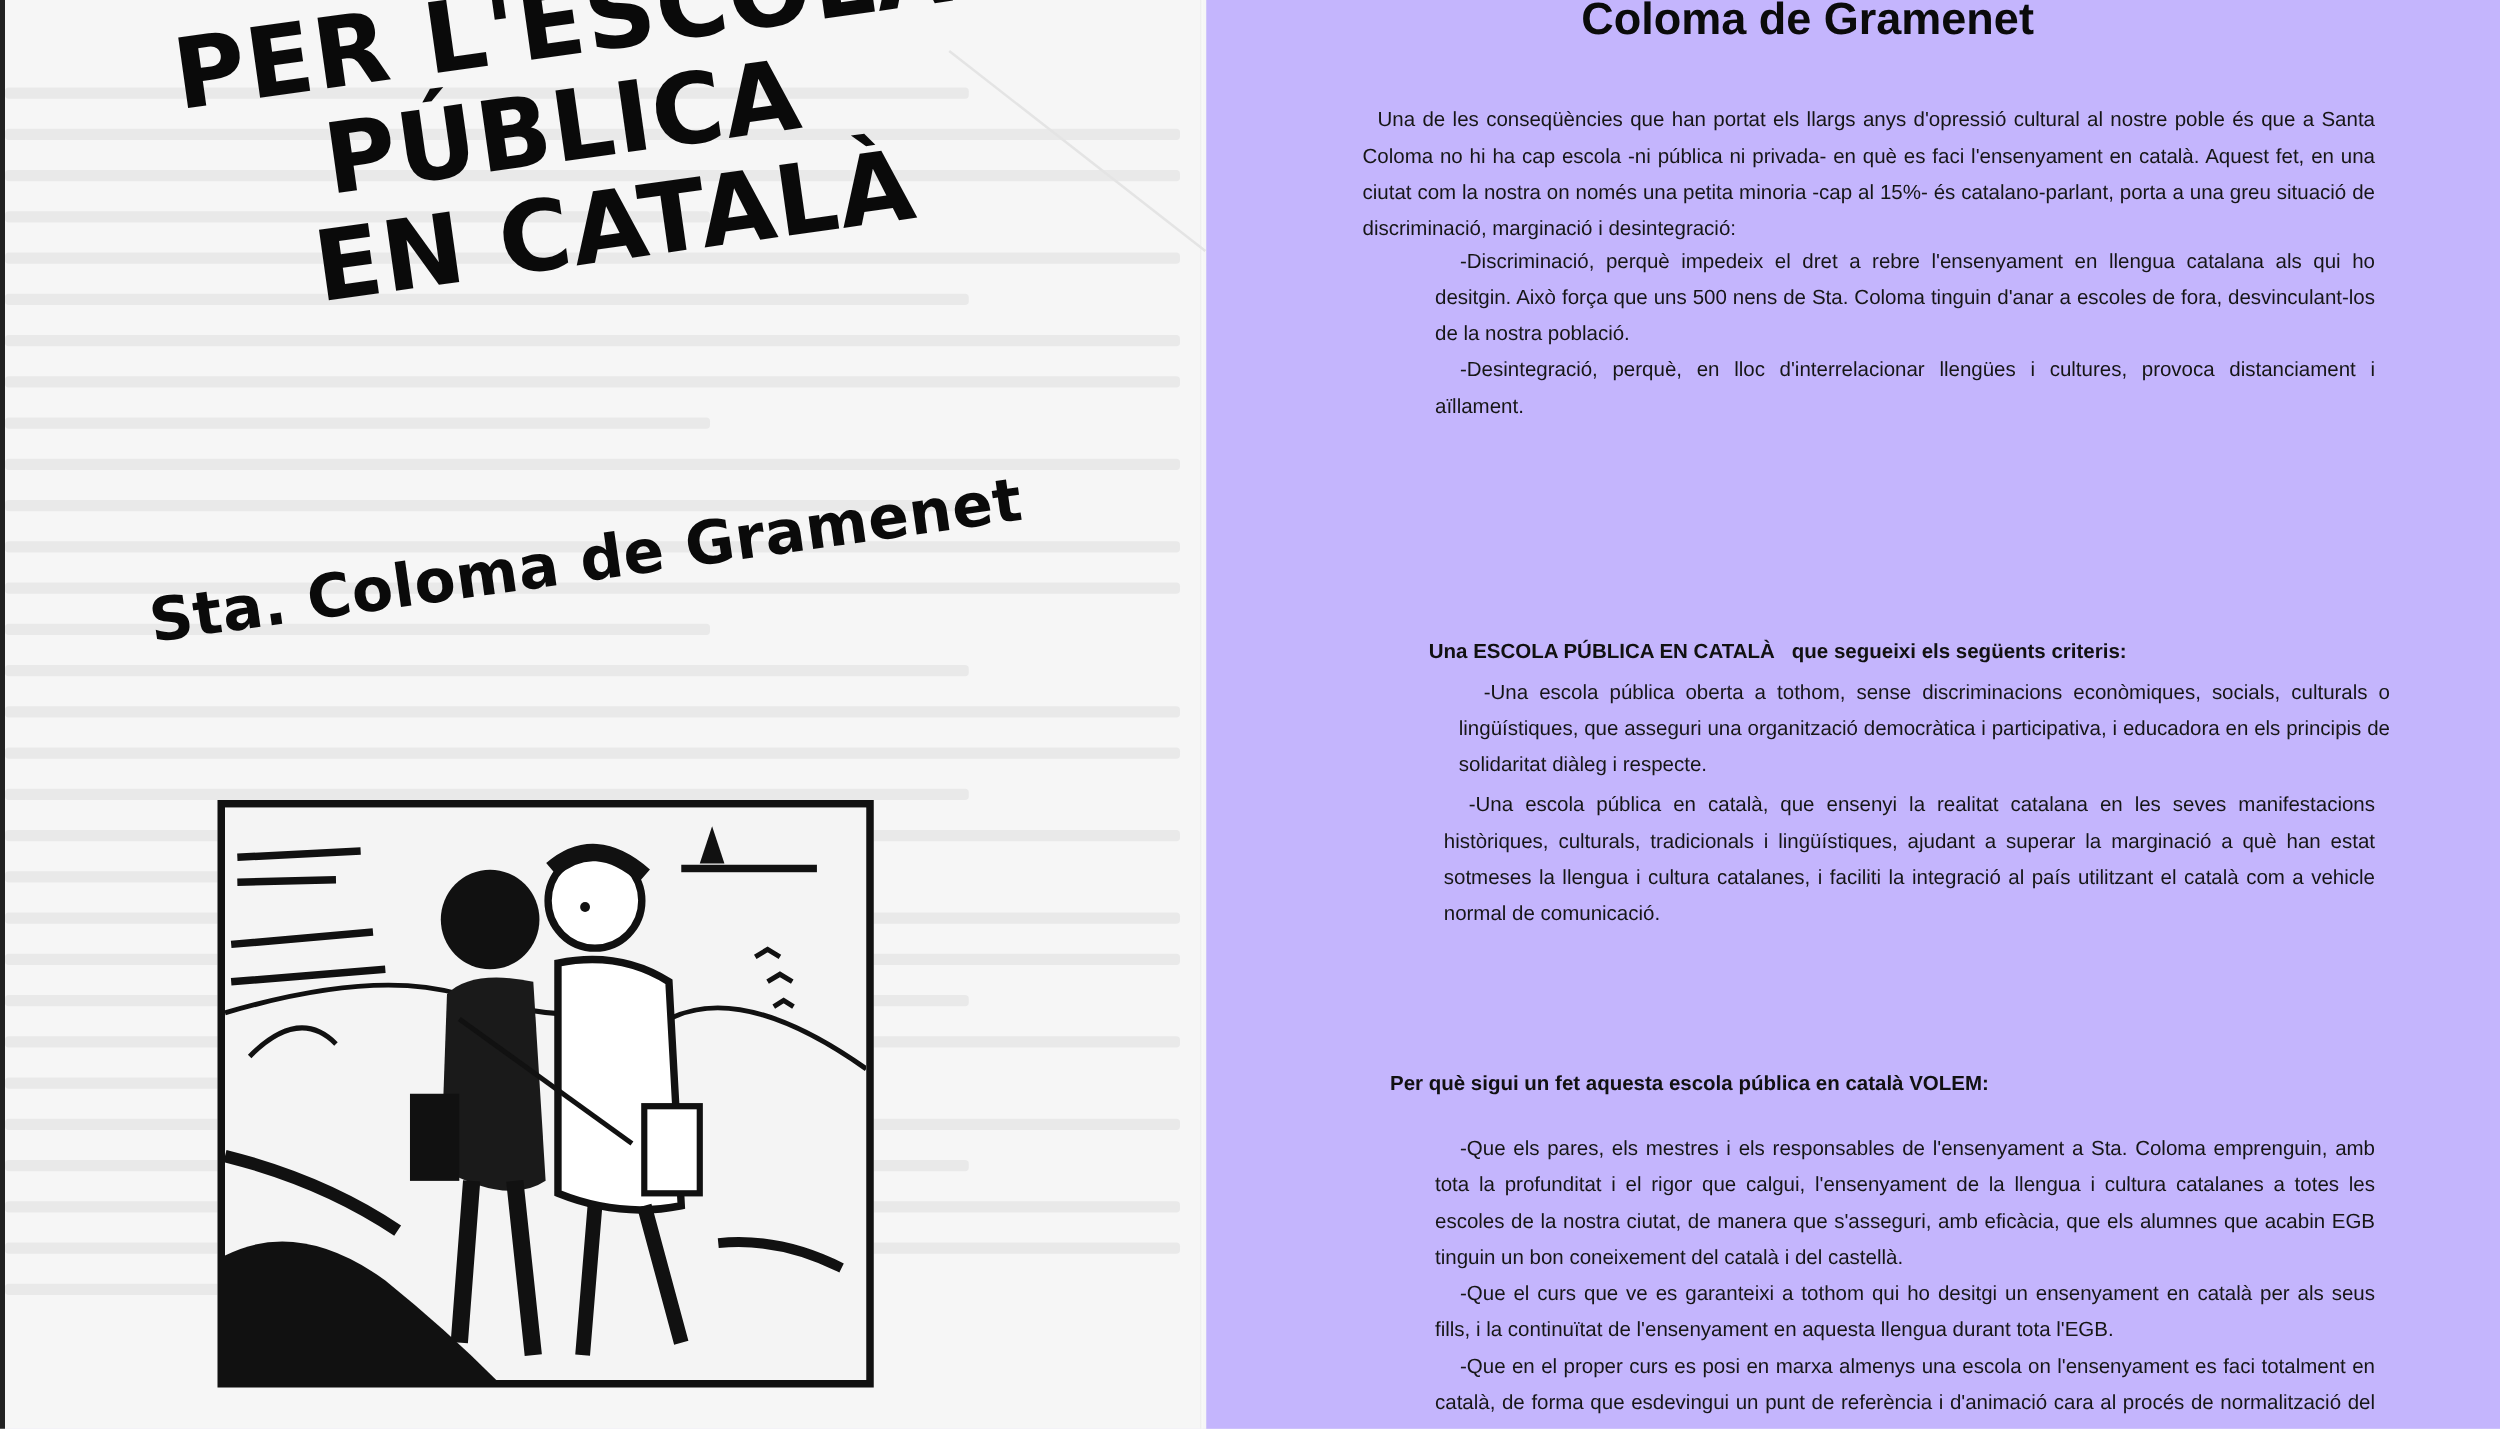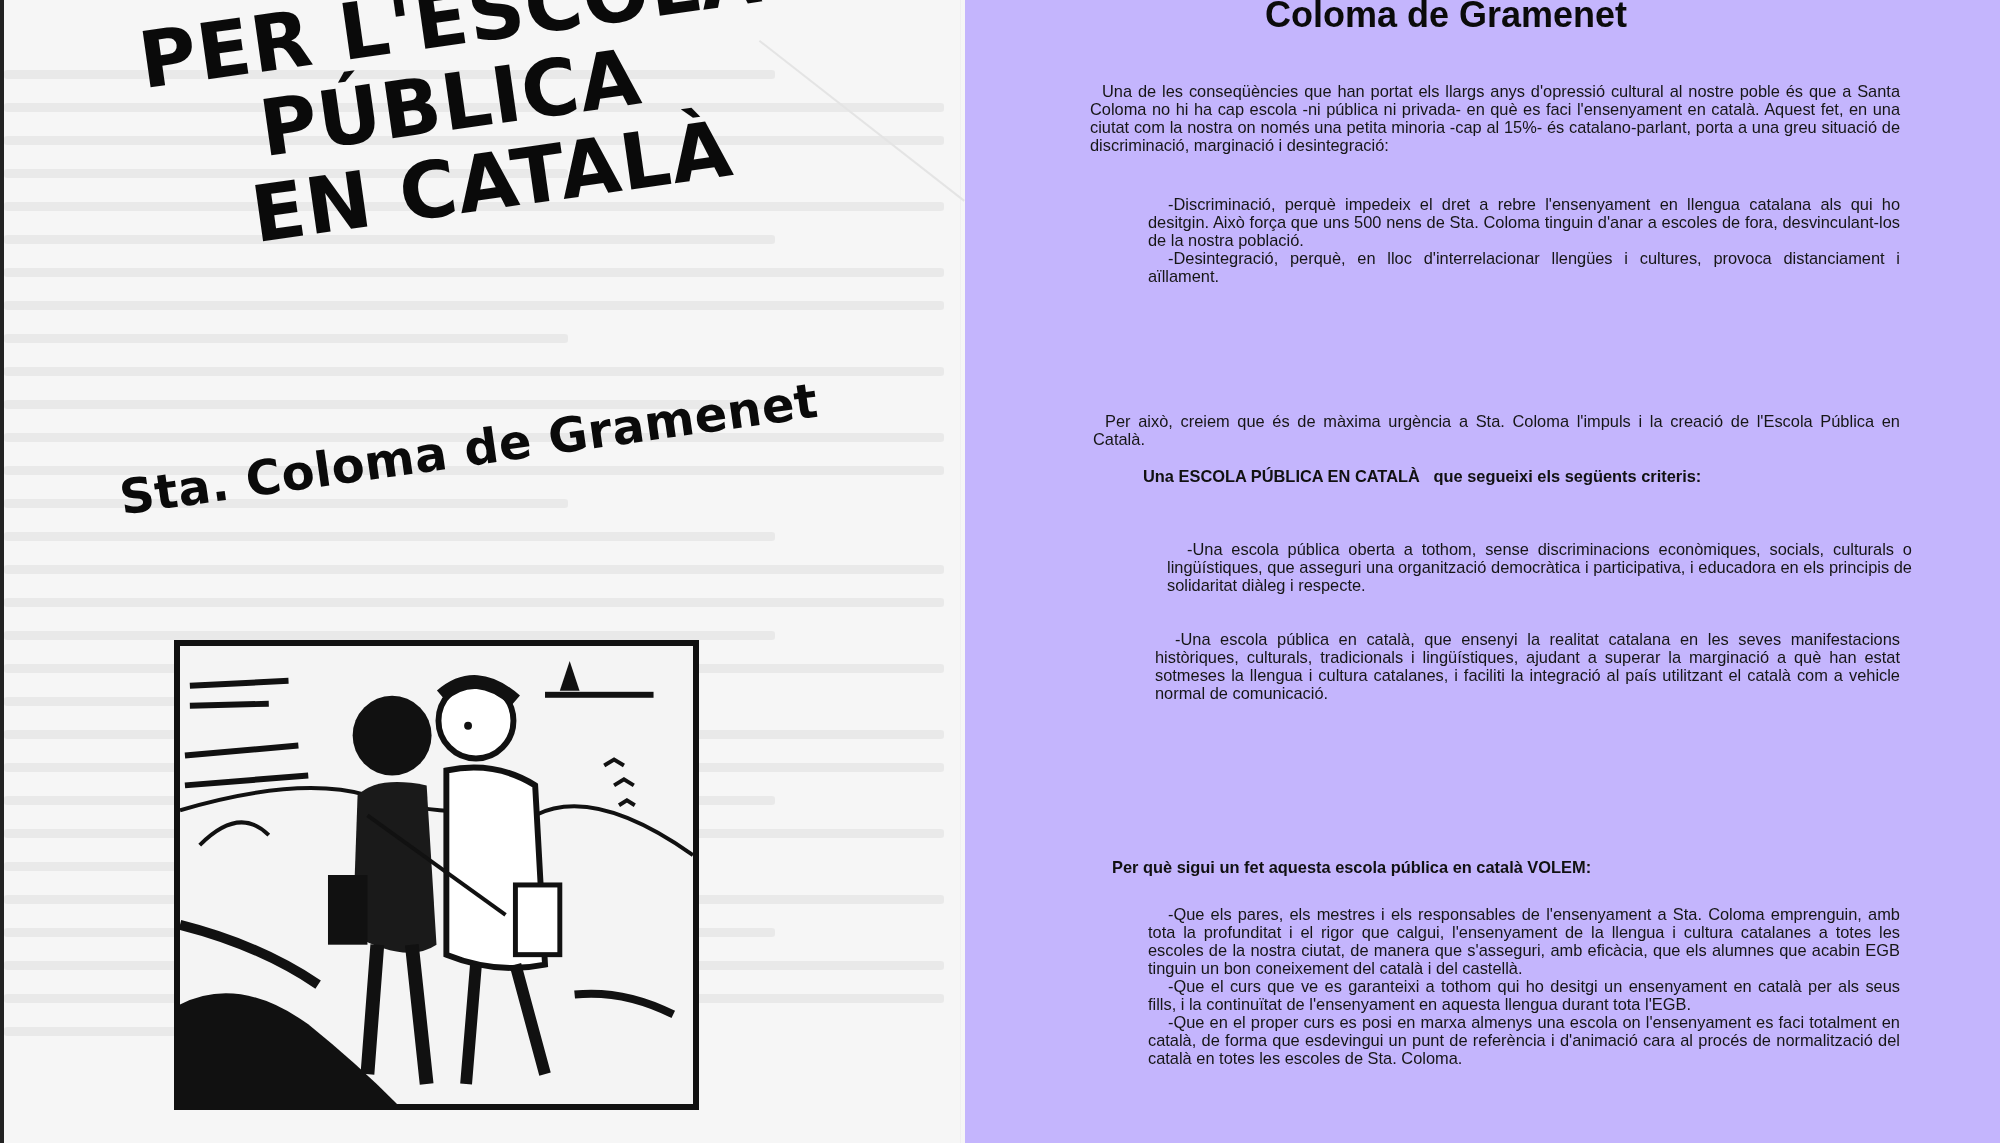--- a/index.html
+++ b/index.html
@@ -69,21 +69,21 @@
     overflow: hidden;
   }
   .illustration svg { width: 100%; height: 100%; display: block; }
 
   .rp-title {
     position: absolute; left: 300px; top: -6px;
     font-family: "Liberation Sans", sans-serif;
     font-weight: 700; font-size: 36px; color: #0b0b0b; white-space: nowrap;
   }
   .body-block {
-    position: absolute; font-size: 16.4px; line-height: 18px;
+    position: absolute; font-size: 16.4px; line-height: 29px;
     text-align: justify; color: #161616;
   }
   .body-block p { margin: 0; }
   .indent-first { text-indent: 12px; }
   .item p { text-indent: 20px; margin: 0; }
   .heading-bold {
     position: absolute; font-weight: 700; font-size: 16.4px; color: #111;
     white-space: pre;
   }
 </style>
@@ -178,25 +178,22 @@
 
     <div class="body-block indent-first" style="left:125px; top:82px; width:810px;">
       <p>Una de les conseqüències que han portat els llargs anys d'opressió cultural al nostre poble és que a Santa Coloma no hi ha cap escola -ni pública ni privada- en què es faci l'ensenyament en català. Aquest fet, en una ciutat com la nostra on només una petita minoria -cap al 15%- és catalano-parlant, porta a una greu situació de discriminació, marginació i desintegració:</p>
     </div>
 
     <div class="body-block item" style="left:183px; top:195px; width:752px;">
       <p>-Discriminació, perquè impedeix el dret a rebre l'ensenyament en llengua catalana als qui ho desitgin. Això força que uns 500 nens de Sta. Coloma tinguin d'anar a escoles de fora, desvinculant-los de la nostra població.</p>
       <p>-Desintegració, perquè, en lloc d'interrelacionar llengües i cultures, provoca distanciament i aïllament.</p>
     </div>
 
-    <div class="body-block indent-first" style="left:128px; top:412px; width:807px;">
-      <p>Per això, creiem que és de màxima urgència a Sta. Coloma l'impuls i la creació de l'Escola Pública en Català.</p>
-    </div>
-
-    <div class="heading-bold" style="left:178px; top:467px;">Una ESCOLA PÚBLICA EN CATALÀ   que segueixi els següents criteris:</div>
+
+    <div class="heading-bold" style="left:178px; top:512px;">Una ESCOLA PÚBLICA EN CATALÀ   que segueixi els següents criteris:</div>
 
     <div class="body-block item" style="left:202px; top:540px; width:745px;">
       <p>-Una escola pública oberta a tothom, sense discriminacions econòmiques, socials, culturals o lingüístiques, que asseguri una organització democràtica i participativa, i educadora en els principis de solidaritat diàleg i respecte.</p>
     </div>
     <div class="body-block item" style="left:190px; top:630px; width:745px;">
       <p>-Una escola pública en català, que ensenyi la realitat catalana en les seves manifestacions històriques, culturals, tradicionals i lingüístiques, ajudant a superar la marginació a què han estat sotmeses la llengua i cultura catalanes, i faciliti la integració al país utilitzant el català com a vehicle normal de comunicació.</p>
     </div>
 
     <div class="heading-bold" style="left:147px; top:858px;">Per què sigui un fet aquesta escola pública en català VOLEM:</div>
 

